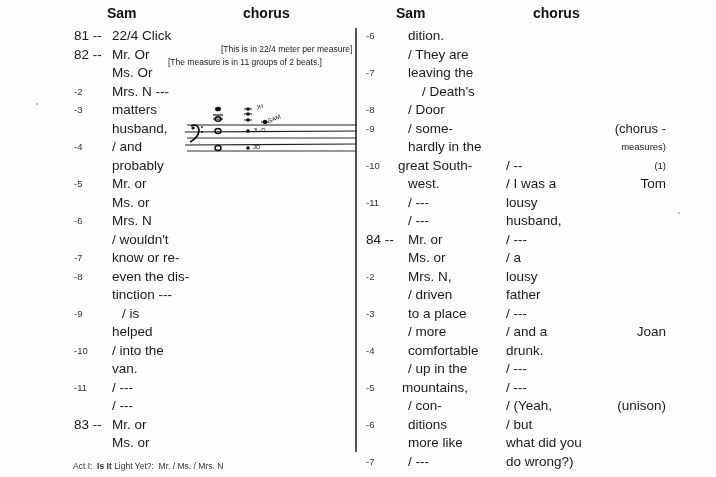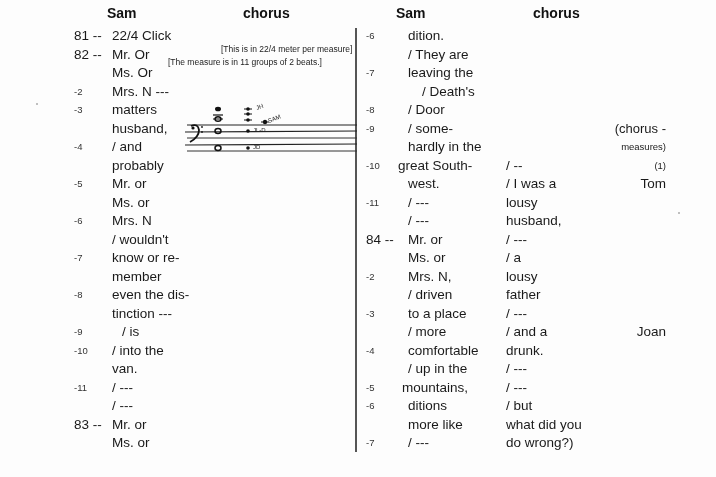--- a/index.html
+++ b/index.html
@@ -123,34 +123,34 @@
       </div>
       <div class="row">
         <span class="m"></span>
         <span class="t" style="left:38px">/  wouldn't</span>
       </div>
       <div class="row">
         <span class="m">-7</span>
         <span class="t" style="left:38px">know or re-</span>
       </div>
       <div class="row">
-        <span class="m"></span>
-        <span class="t" style="left:38px">member</span>
-      </div>
-      <div class="row">
         <span class="m">-8</span>
         <span class="t" style="left:38px">even the dis-</span>
       </div>
       <div class="row">
         <span class="m"></span>
         <span class="t" style="left:38px">tinction ---</span>
       </div>
       <div class="row">
         <span class="m">-9</span>
         <span class="t" style="left:48px">/  is</span>
+      </div>
+      <div class="row">
+        <span class="m"></span>
+        <span class="t" style="left:38px">helped</span>
       </div>
       <div class="row">
         <span class="m">-10</span>
         <span class="t" style="left:38px">/  into the</span>
       </div>
       <div class="row">
         <span class="m"></span>
         <span class="t" style="left:38px">van.</span>
       </div>
       <div class="row">
@@ -285,35 +285,47 @@
         <span class="c" style="left:140px">/  ---</span>
         <span class="r" style="left:200px; width:100px;"></span>
       </div>
       <div class="row">
         <span class="m">-5</span>
         <span class="t" style="left:36px">mountains,</span>
         <span class="c" style="left:140px">/  ---</span>
         <span class="r" style="left:200px; width:100px;"></span>
       </div>
       <div class="row">
+        <span class="m"></span>
+        <span class="t" style="left:42px">/  con-</span>
+        <span class="c" style="left:140px">/  (Yeah,</span>
+        <span class="r" style="left:200px; width:100px;">(unison)</span>
+      </div>
+      <div class="row">
         <span class="m">-6</span>
         <span class="t" style="left:42px">ditions</span>
         <span class="c" style="left:140px">/  but</span>
         <span class="r" style="left:200px; width:100px;"></span>
       </div>
       <div class="row">
         <span class="m"></span>
         <span class="t" style="left:42px">more like</span>
         <span class="c" style="left:140px">what did you</span>
         <span class="r" style="left:200px; width:100px;"></span>
       </div>
       <div class="row">
         <span class="m">-7</span>
         <span class="t" style="left:42px">/  ---</span>
         <span class="c" style="left:140px">do  wrong?)</span>
         <span class="r" style="left:200px; width:100px;"></span>
       </div>
     </div>
 
+  <div class="footer">
+    <span>Act I:</span>&nbsp;
+    <b>Is It</b>
+    <span>Light Yet?:</span>&nbsp;
+    <span>Mr. / Ms. / Mrs. N</span>
+  </div>
 
   <div class="speck" style="left:36px; top:103px;"></div>
   <div class="speck" style="left:678px; top:212px;"></div>
 </div>
 
 </body></html>

